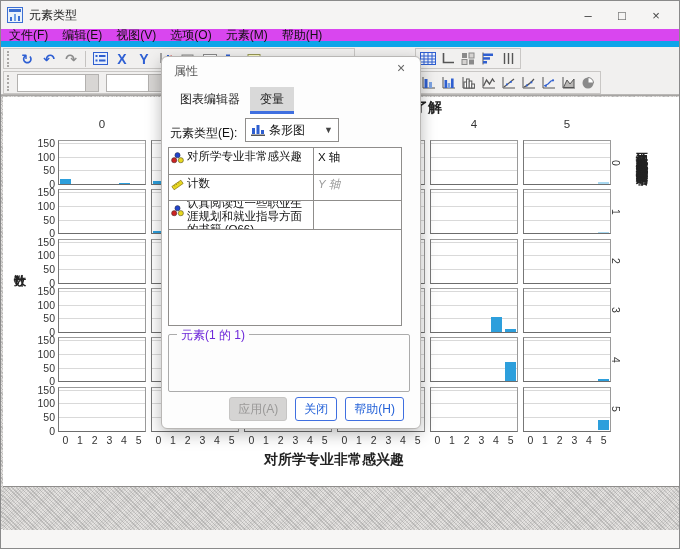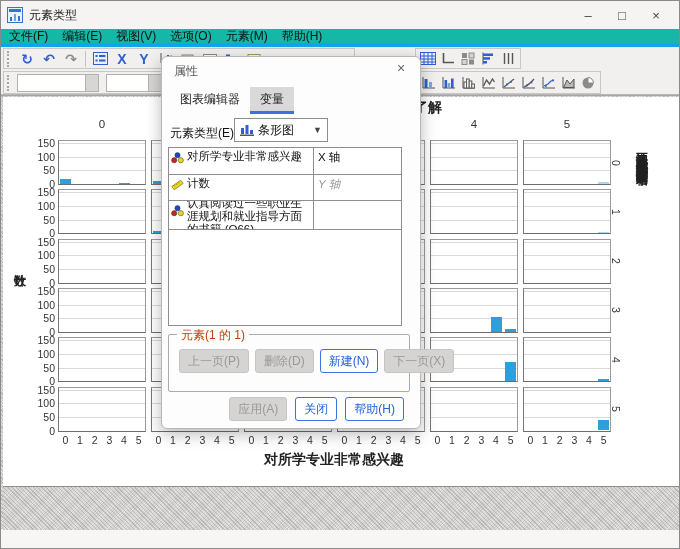--- a/index.html
+++ b/index.html
@@ -5,21 +5,21 @@
   html,body{margin:0;padding:0;background:#cfcfcf;}
   *{box-sizing:border-box;font-family:"Liberation Sans","DejaVu Sans",sans-serif;}
   .window{position:relative;width:680px;height:549px;background:#f7f6f5;border:1px solid #8a8a8a;overflow:hidden;}
 
   
   .titlebar{position:absolute;left:0;top:0;width:100%;height:28px;background:#f5f4f3;display:flex;align-items:center;padding:0 6px;}
   .titlebar .app-title{font-size:12px;color:#222;margin-left:6px;flex:1;}
   .winbtn{width:34px;height:24px;display:flex;align-items:center;justify-content:center;font-size:13px;color:#444;}
 
   
-  .menubar{position:absolute;left:0;top:28px;width:100%;height:18px;background:#14b8a6;display:flex;align-items:center;gap:14px;padding:0 8px;border-bottom:4px solid #0ea5e9;}
+  .menubar{position:absolute;left:0;top:28px;width:100%;height:18px;background:#d946ef;display:flex;align-items:center;gap:14px;padding:0 8px;border-bottom:6px solid #0ea5e9;}
   .menu-item{font-size:12px;color:#111;white-space:nowrap;}
 
   
   .toolbar{position:absolute;left:0;width:100%;background:#f1f0ef;}
   .t1{top:46px;height:23px;}
   .t2{top:69px;height:25px;border-bottom:1px solid #b9b7b5;}
   .tb-section{position:absolute;top:1px;height:21px;border:1px solid #c9c7c5;background:#f1f0ef;display:flex;align-items:center;padding:0 3px;gap:2px;}
   .t2 .tb-section{height:23px;}
   .tb-icon{width:20px;height:18px;display:flex;align-items:center;justify-content:center;font-size:14px;line-height:1;}
   .tb-sep{width:1px;height:16px;background:#c5c3c1;margin:0 2px;}
@@ -53,32 +53,32 @@
   .sf2{width:136px;justify-content:flex-end;white-space:nowrap;}
 
   
   .dialog{position:absolute;left:160px;top:55px;width:260px;height:373px;background:#fdfdfd;border:1px solid #b9b7b5;border-radius:6px;box-shadow:0 5px 16px rgba(0,0,0,.28);z-index:20;}
   .dlg-title{position:absolute;left:12px;top:6px;font-size:12px;color:#555;}
   .dlg-close{position:absolute;right:10px;top:3px;font-size:14px;color:#666;width:18px;height:18px;text-align:center;}
   .tabs{position:absolute;left:8px;top:30px;display:flex;}
   .tab{font-size:12px;color:#222;padding:4px 10px 3px;border-bottom:3px solid transparent;white-space:nowrap;}
   .tab.sel{background:#d9d9d9;border-bottom:3px solid #3f6fe0;}
   .etype-label{position:absolute;left:8px;top:68px;font-size:12px;color:#111;}
-  .etype-combo{position:absolute;left:72px;top:61px;width:94px;height:24px;border:1px solid #8f8d8b;background:#fff;display:flex;align-items:center;gap:4px;padding:0 5px;font-size:12px;color:#111;}
+  .etype-combo{position:absolute;left:83px;top:61px;width:94px;height:24px;border:1px solid #8f8d8b;background:#fff;display:flex;align-items:center;gap:4px;padding:0 5px;font-size:12px;color:#111;}
   .etype-combo .chev{margin-left:auto;font-size:9px;color:#444;}
   .var-table{position:absolute;left:6px;top:90px;width:234px;height:179px;border:1px solid #8f8d8b;background:#fff;}
   .var-row{position:relative;border-bottom:1px solid #8f8d8b;display:flex;}
   .var-cell-l{width:145px;border-right:1px solid #8f8d8b;padding:2px 3px 2px 2px;display:flex;align-items:flex-start;gap:3px;overflow:hidden;}
   .var-cell-l .vlabel{font-size:11.5px;line-height:13px;color:#111;}
   .var-cell-l.clip .vlabel{margin-top:-6px;}
   .var-cell-l svg{flex:0 0 auto;margin-top:1px;}
   .var-cell-r{flex:1;padding:2px 4px;font-size:11.5px;color:#111;}
   .var-cell-r.muted{color:#9b9b9b;font-style:italic;}
   .grpbox{position:absolute;left:6px;top:277px;width:242px;height:58px;border:1px solid #ababab;border-radius:2px;}
-  .grpbox .legend{position:absolute;left:8px;top:-8px;background:#fdfdfd;padding:0 4px;font-size:12px;color:#c2410c;}
+  .grpbox .legend{position:absolute;left:8px;top:-8px;background:#fdfdfd;padding:0 4px;font-size:12px;color:#6d28d9;}
   .grp-buttons{position:absolute;left:10px;top:14px;display:flex;gap:6px;}
   .btn{height:24px;font-size:12px;border-radius:3px;display:flex;align-items:center;justify-content:center;padding:0 8px;white-space:nowrap;}
   .btn.on{background:#fff;border:1px solid #3f6fe0;color:#2361d8;}
   .btn.off{background:#d5d4d3;border:1px solid #c6c5c4;color:#9a9998;}
   .footer-buttons{position:absolute;left:0;top:340px;width:100%;display:flex;justify-content:flex-end;gap:8px;padding-right:16px;}
   .blue{color:#2e5fd3;} .bold{font-weight:bold;} .gray{color:#8c8c8c;}
 </style>
 </head>
 <body>
 
@@ -600,26 +600,20 @@
                 <circle cx="6.5" cy="3.2" r="2.6" fill="#2244cc" stroke="#333" stroke-width="0.5"></circle>
                 <circle cx="3.2" cy="8.2" r="2.6" fill="#cc2222" stroke="#333" stroke-width="0.5"></circle>
                 <circle cx="9.8" cy="8.2" r="2.6" fill="#e8d820" stroke="#333" stroke-width="0.5"></circle>
               </svg></span>
             <span class="vlabel">认真阅读过一些职业生涯规划和就业指导方面的书籍 (Q66)</span>
           </div>
         </div>
       </div>
     <div class="grpbox">
       <span class="legend">元素(1 的 1)</span>
-      <div class="grp-buttons" id="grp-buttons">
-          <div class="btn off">上一页(P)</div>
-          <div class="btn off">删除(D)</div>
-          <div class="btn on">新建(N)</div>
-          <div class="btn off">下一页(X)</div>
-        </div>
     </div>
     <div class="footer-buttons" id="footer-buttons">
         <div class="btn off">应用(A)</div>
         <div class="btn on">关闭</div>
         <div class="btn on">帮助(H)</div>
       </div>
   </div>
 
 </div>
 

